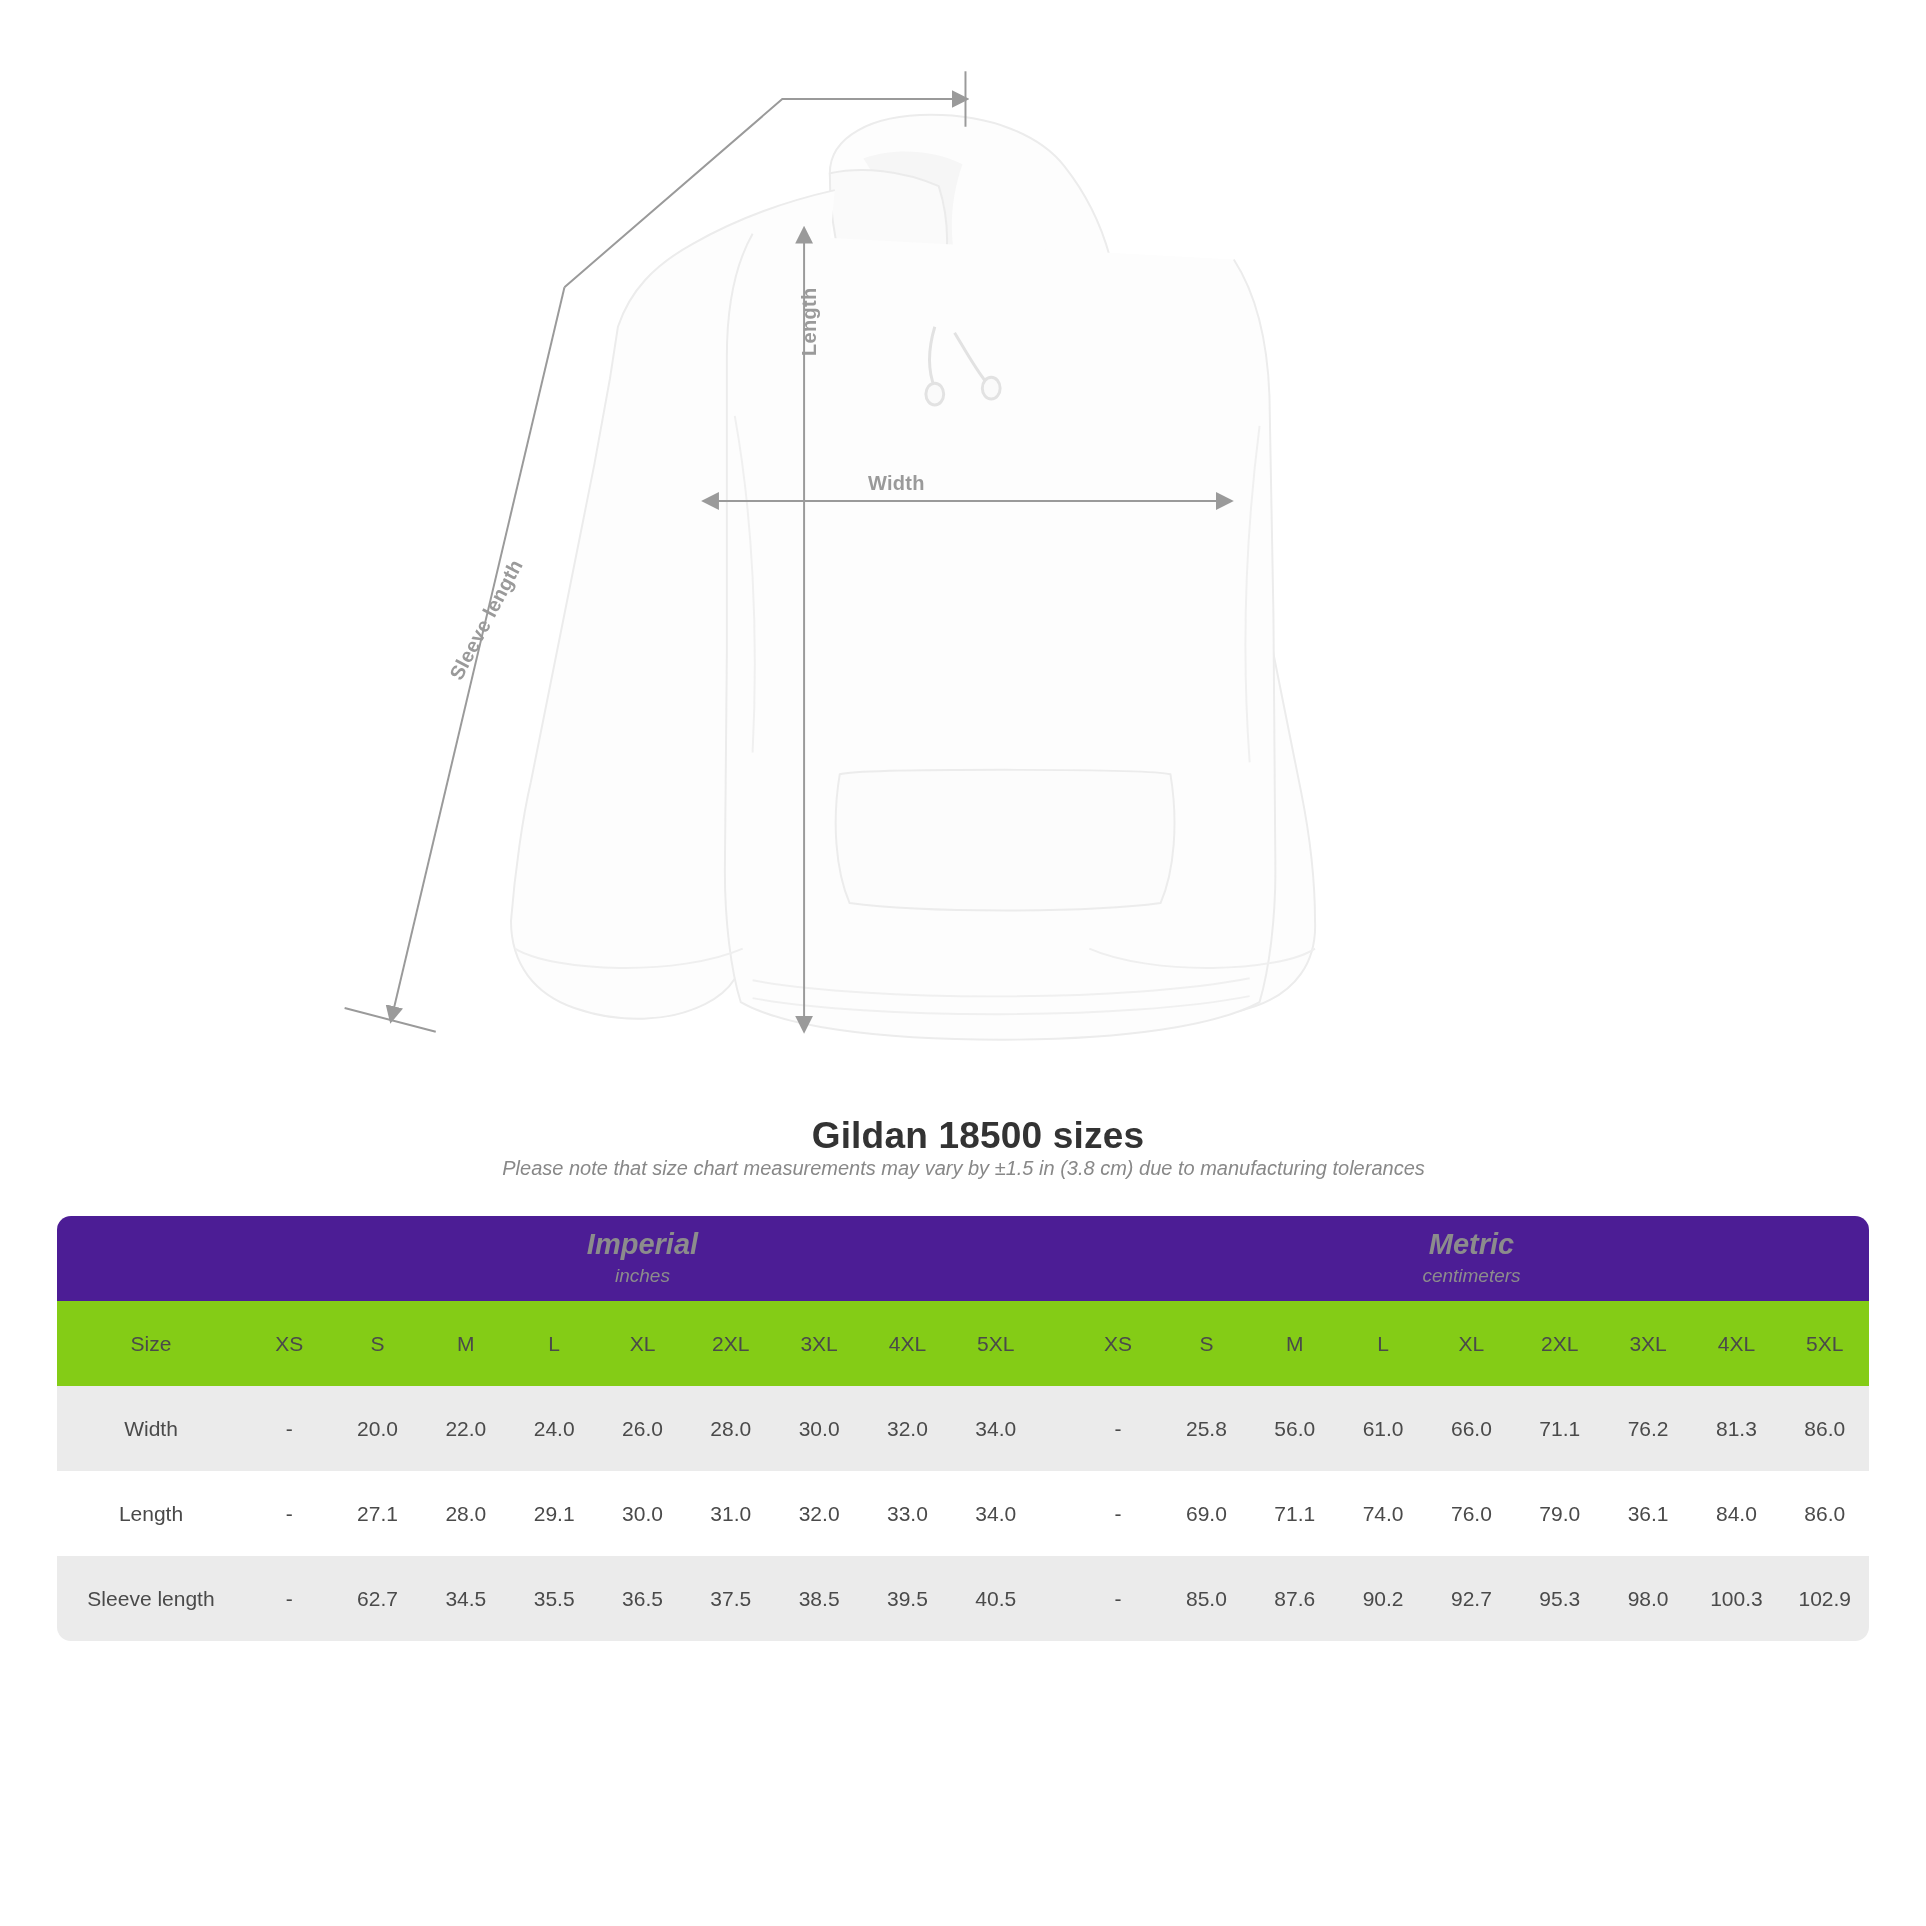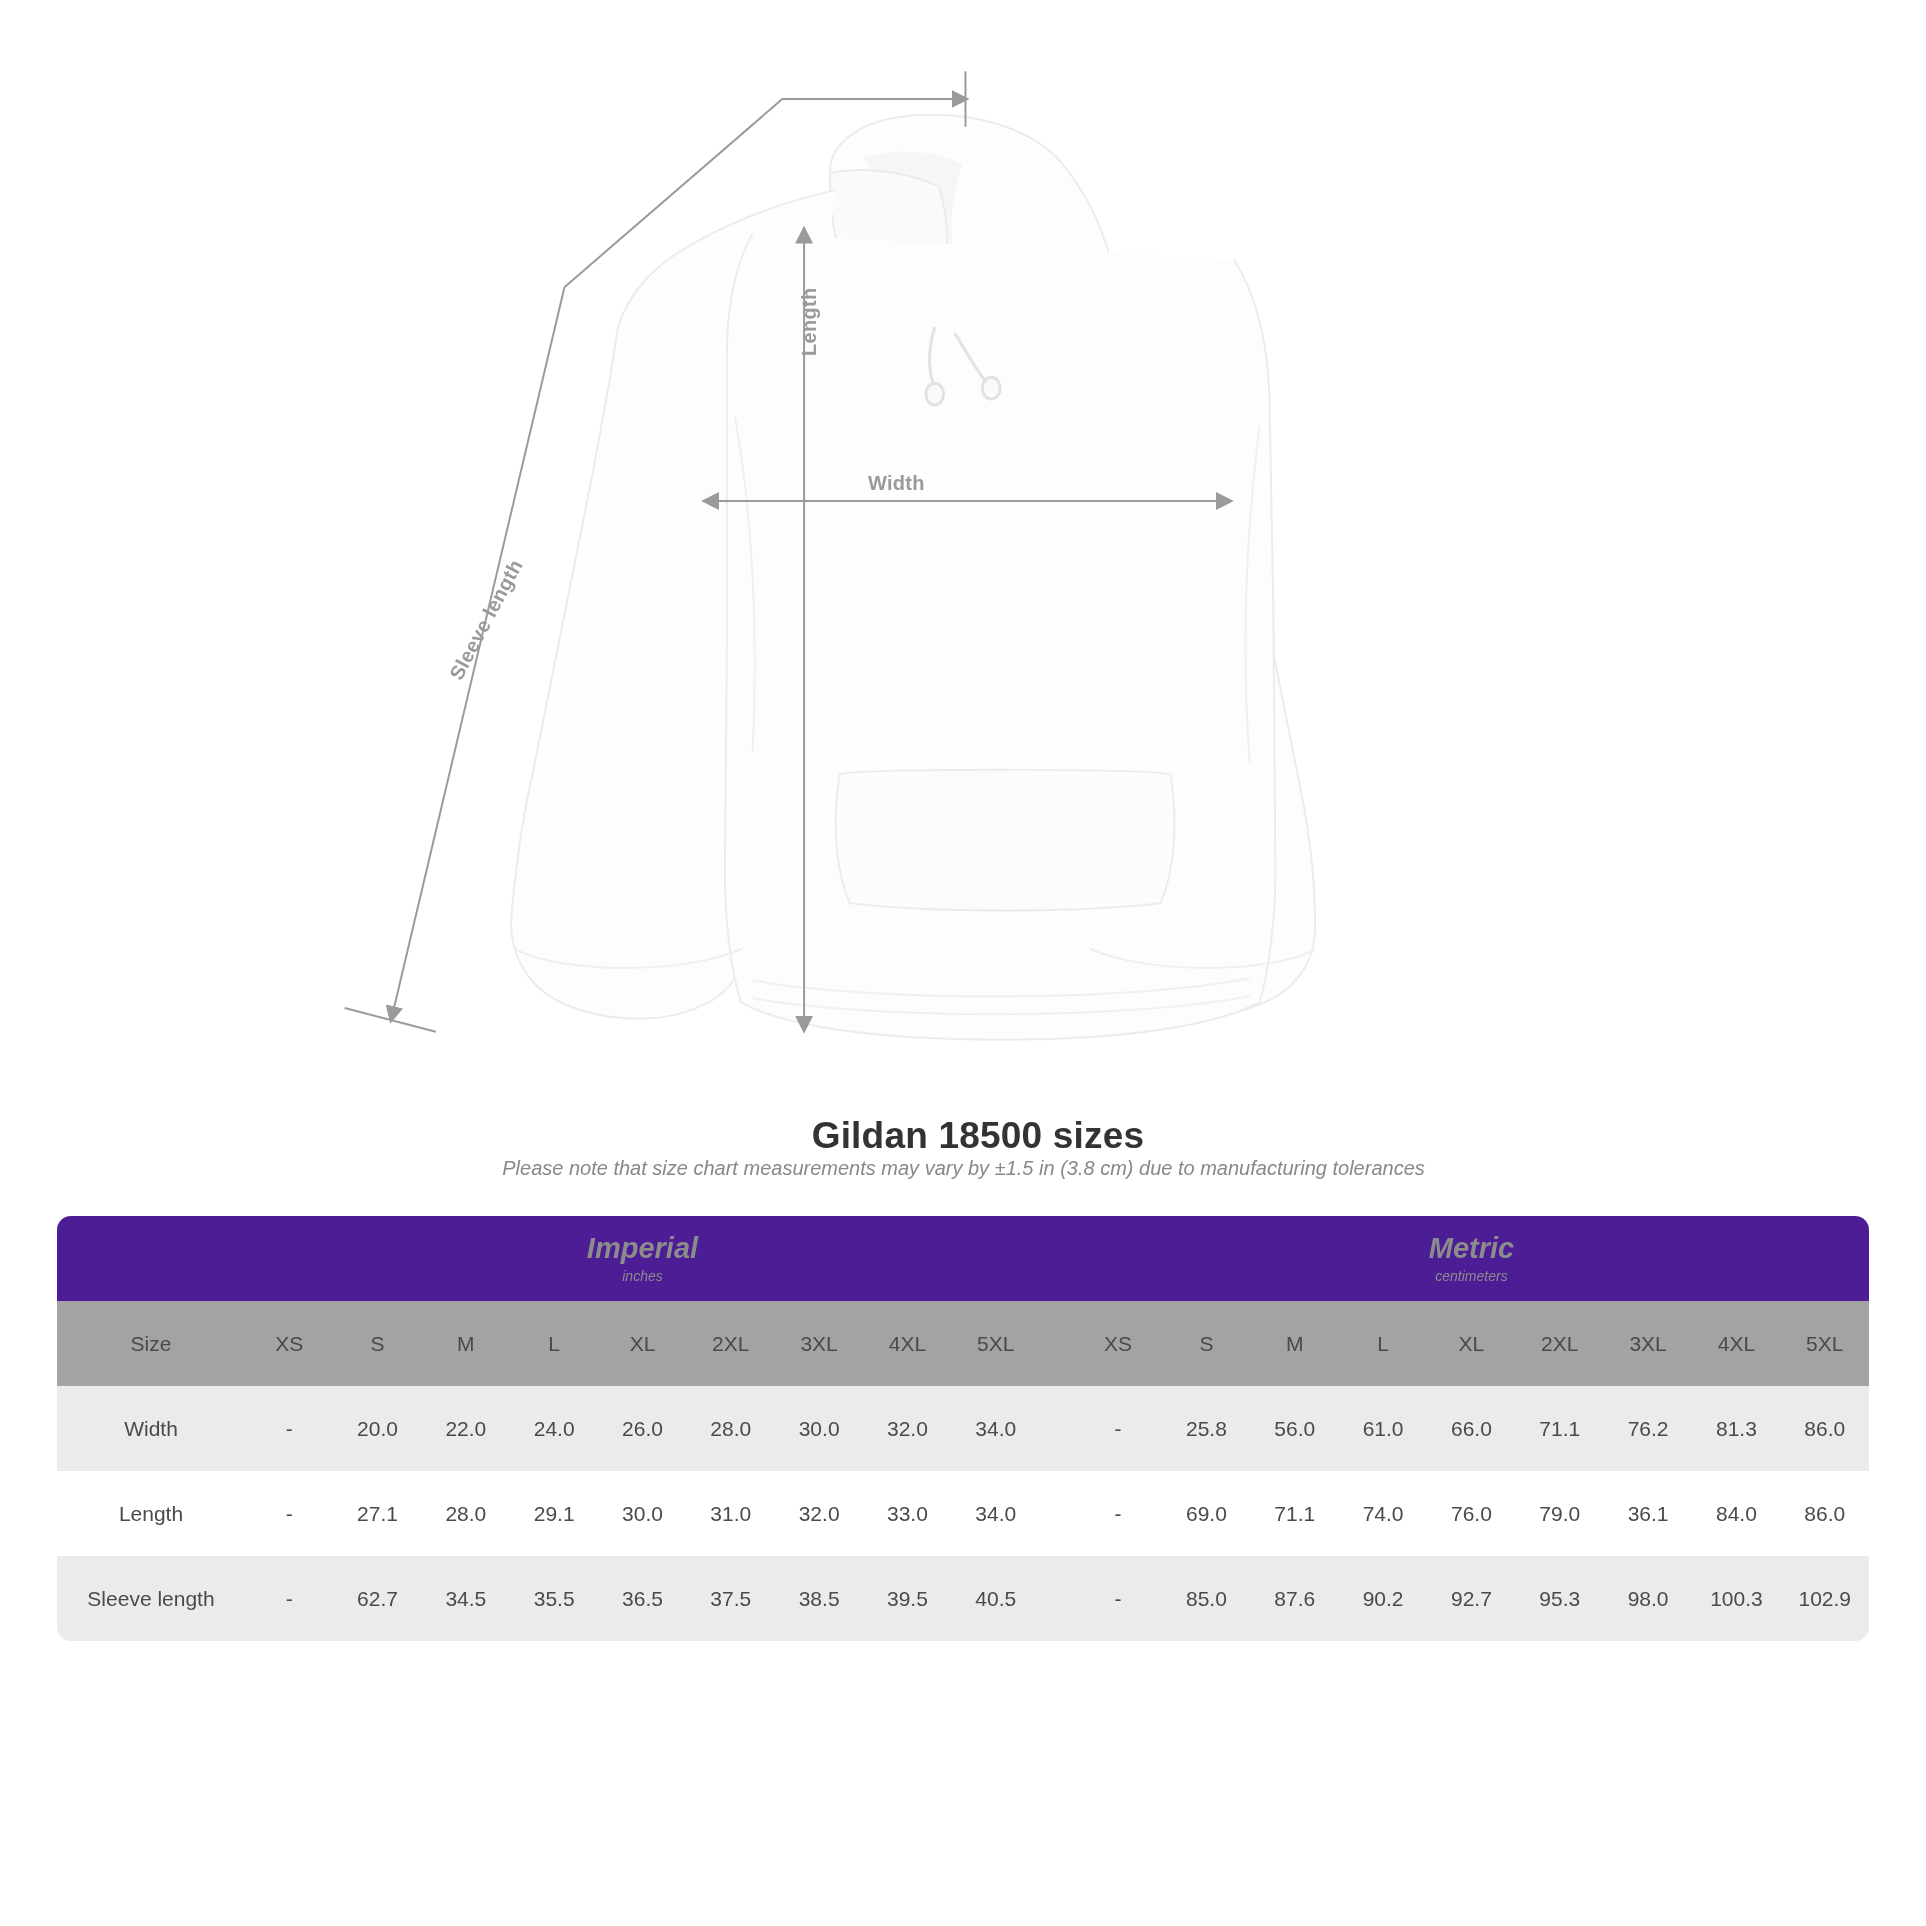--- a/index.html
+++ b/index.html
@@ -99,33 +99,33 @@
     background: #4c1d95;
   }
   .unit-head .unit-name {
     font-size: 29px;
     font-style: italic;
     font-weight: bold;
     color: #8c8c8c;
     line-height: 1.25;
   }
   .unit-head .unit-sub {
-    font-size: 14px;
+    font-size: 19px;
     font-style: italic;
     color: #8c8c8c;
     font-weight: normal;
     line-height: 1.5;
   }
   .rnd-tl { border-top-left-radius: 14px; }
   .rnd-tr { border-top-right-radius: 14px; }
   .rnd-bl { border-bottom-left-radius: 14px; }
   .rnd-br { border-bottom-right-radius: 14px; }
 
   .row-header td {
-    background: #a3a3a3;
+    background: #84cc16;
     font-weight: bold;
     color: #555555;
     font-size: 22px;
   }
   .row-alt td {
     background: #ebebeb;
   }
   .row-plain td {
     background: #ffffff;
   }

